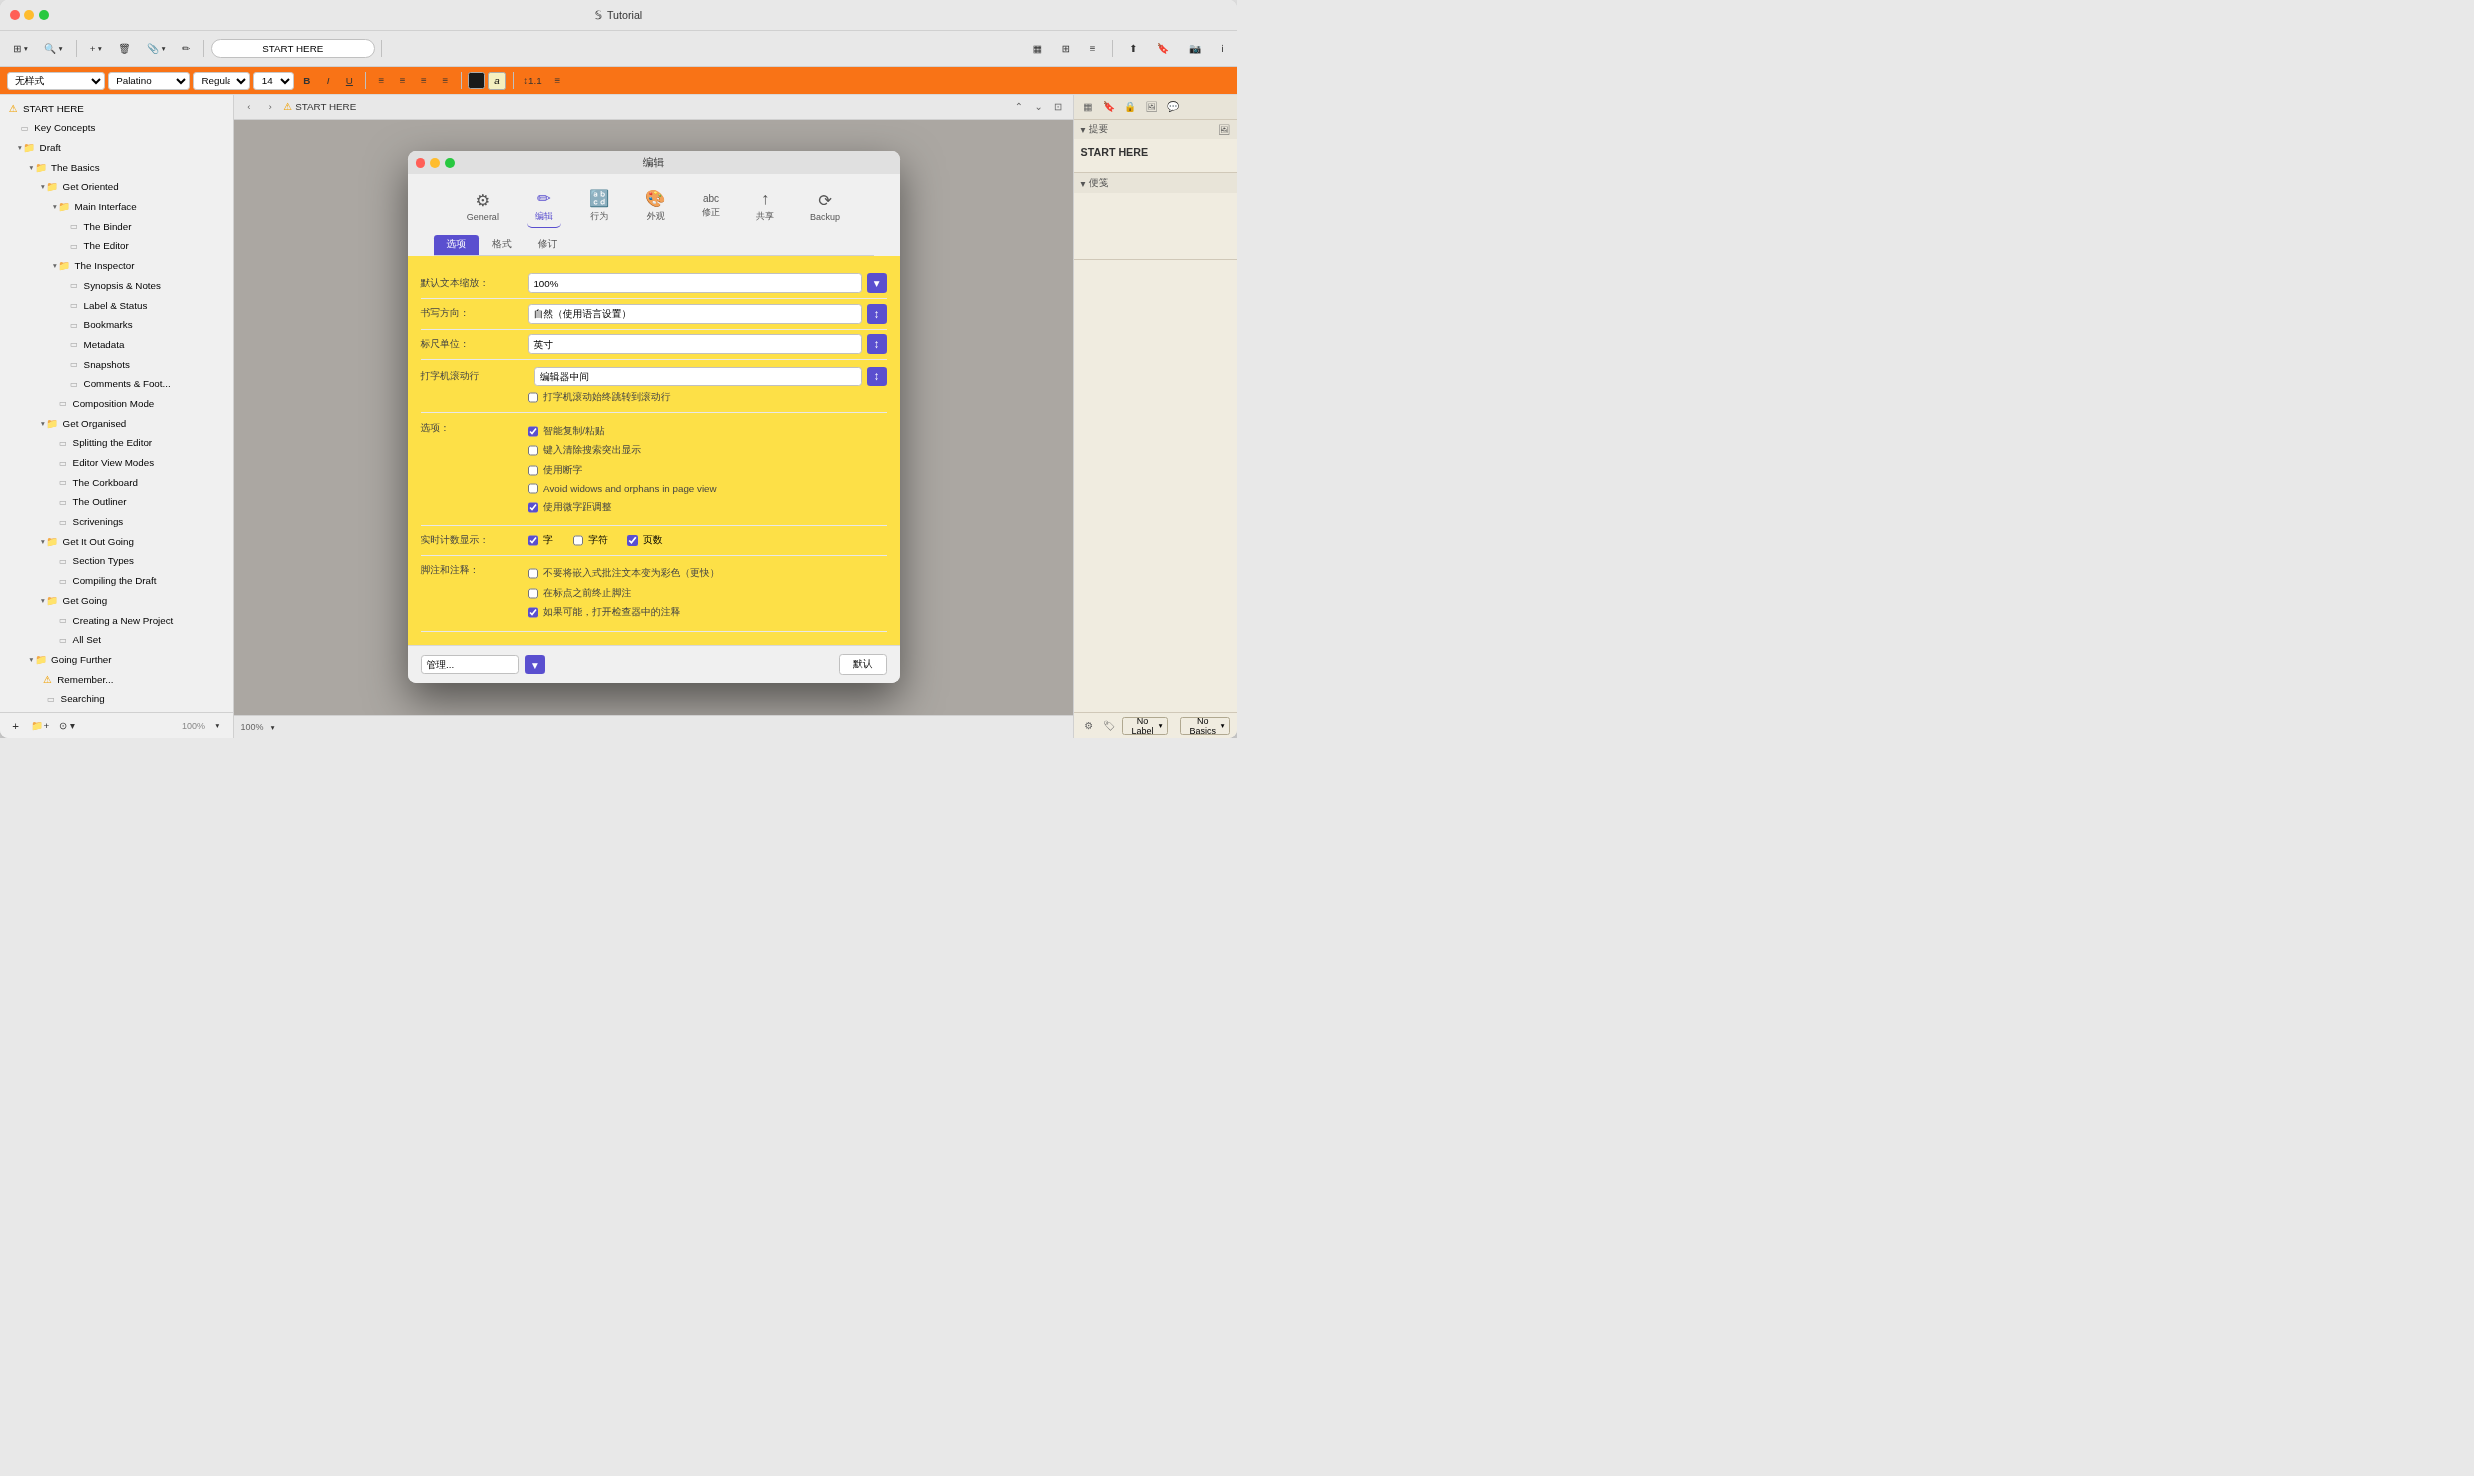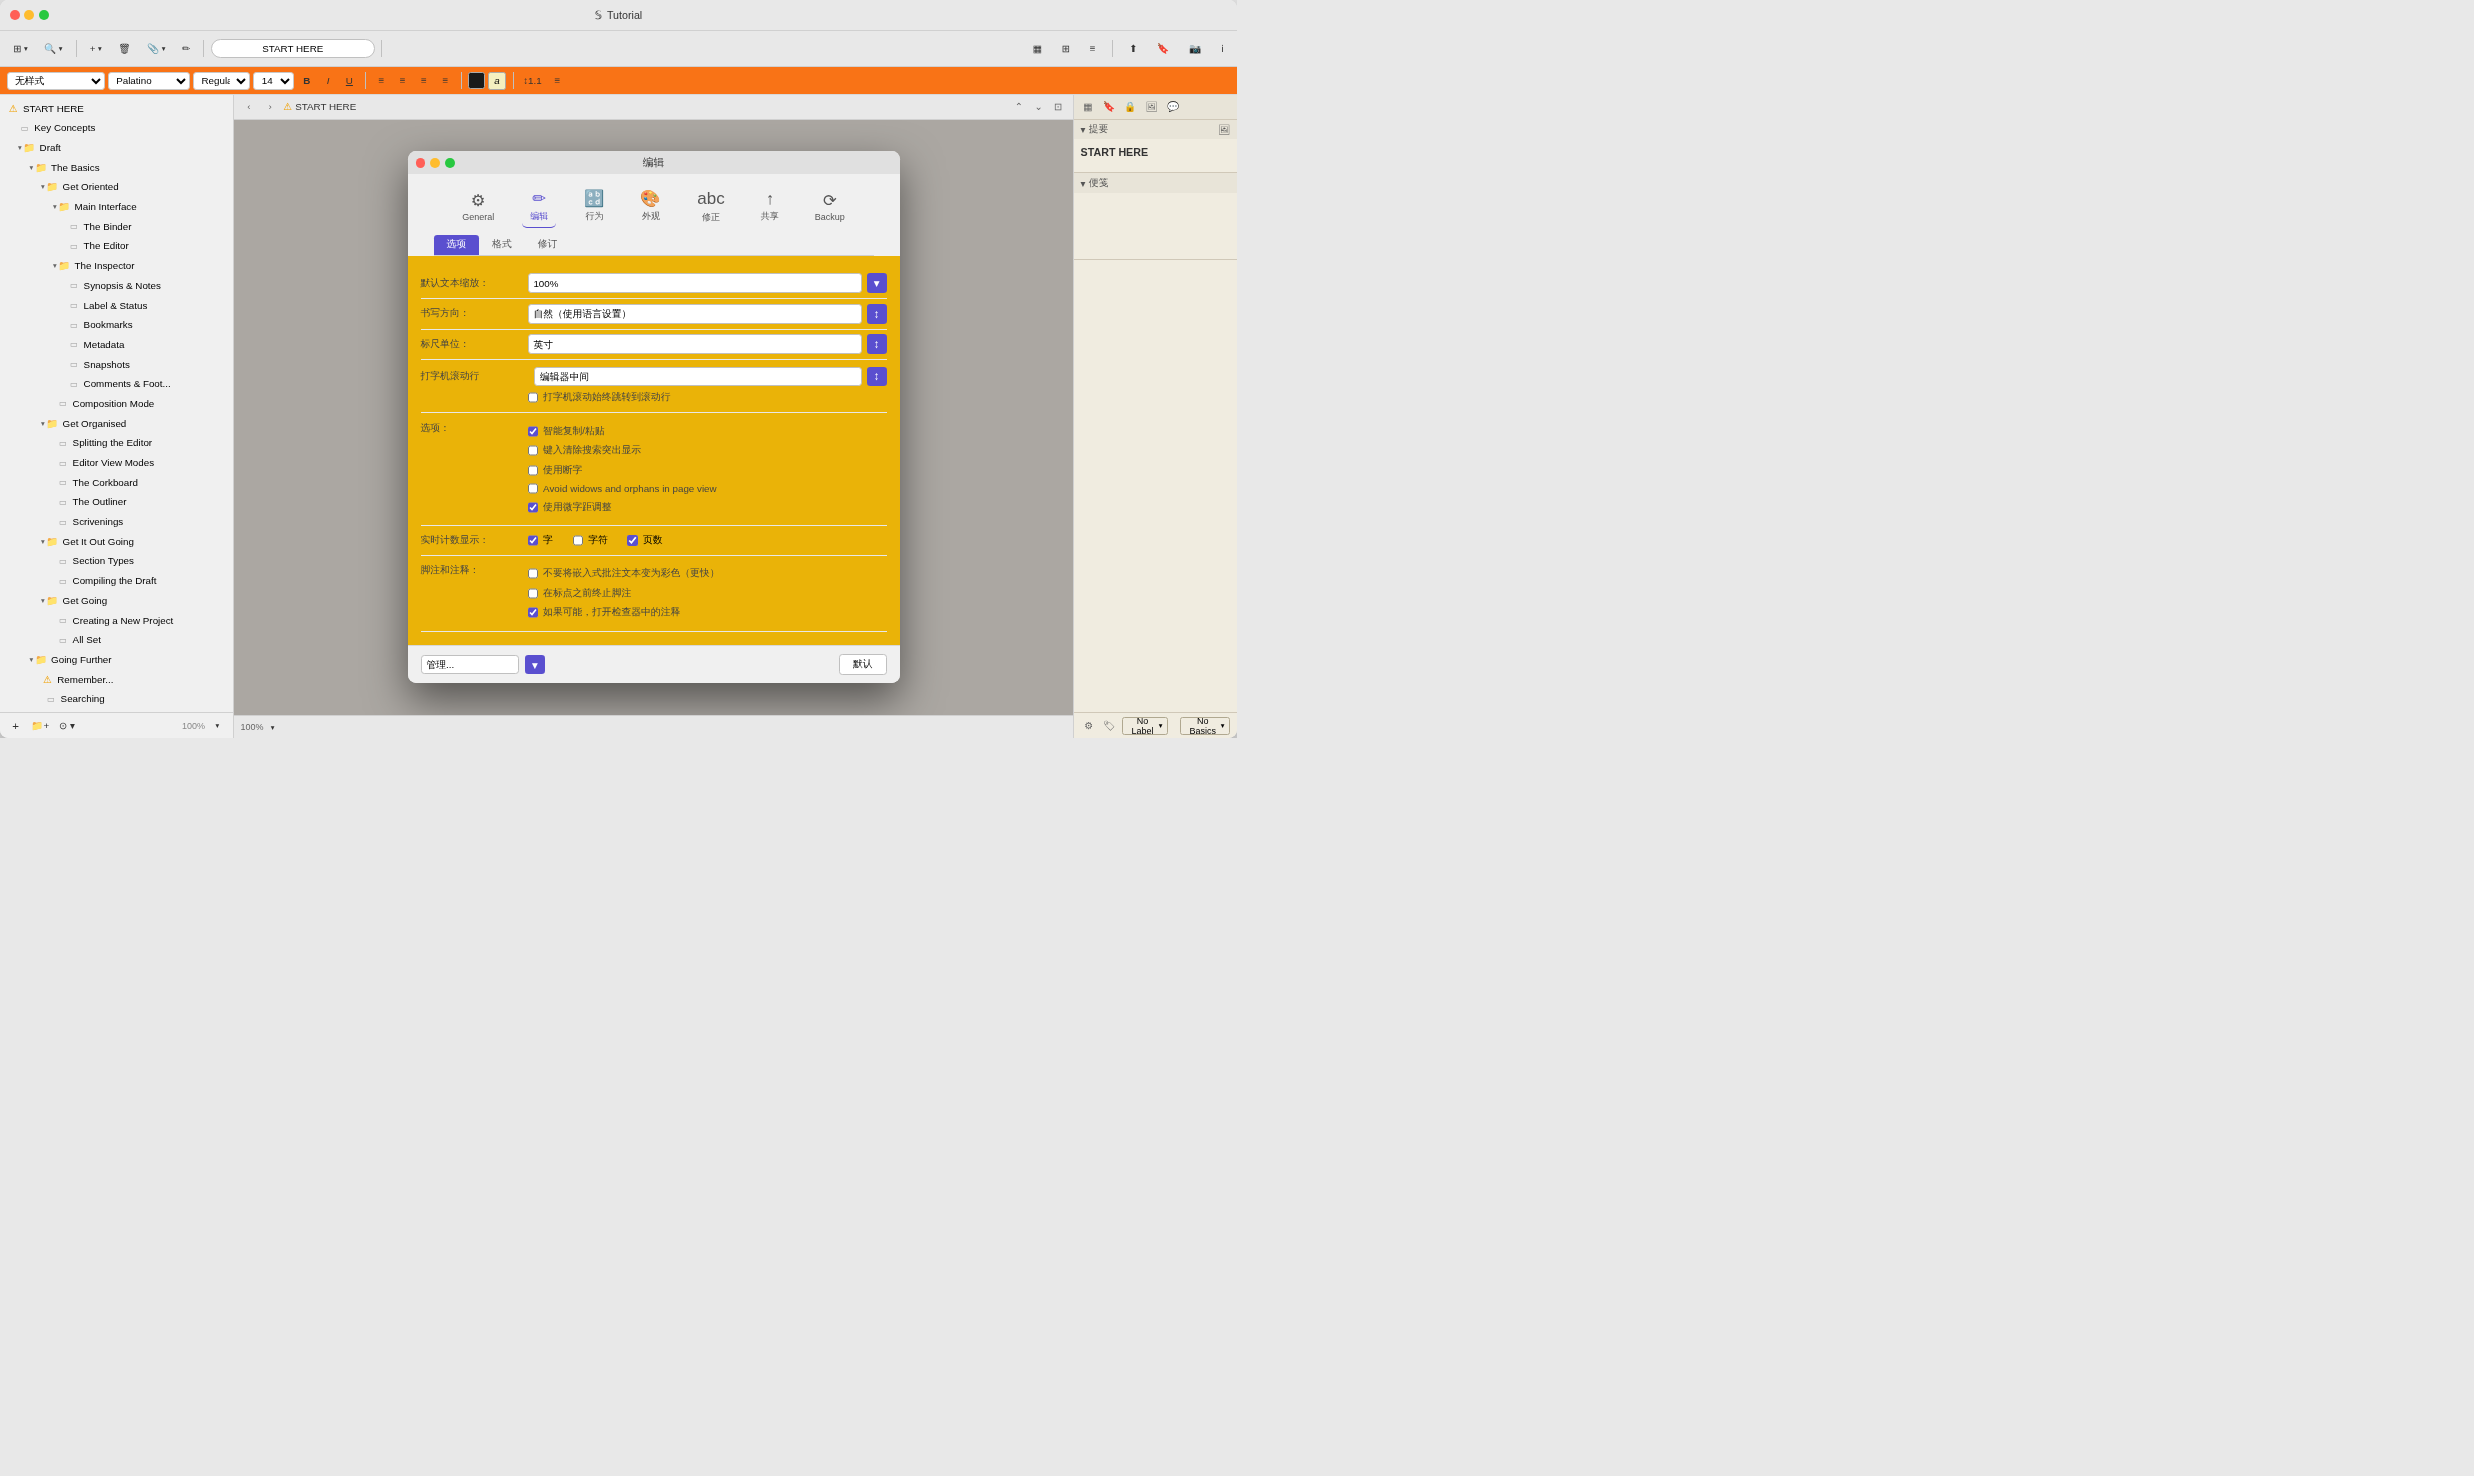--- a/index.html
+++ b/index.html
@@ -432,21 +432,21 @@
       color: #555;
     }
     .modal-content-tab.active {
       background: #5a4fcf;
       color: white;
     }
 
     
     .modal-body {
       padding: 13px;
-      background: #eab308;
+      background: #fde047;
     }
     .form-row {
       display: flex;
       align-items: center;
       padding: 4.9px 0;
       border-bottom: 0.8px solid #e8e8e8;
       min-height: 29.5px;
     }
     .form-label {
       width: 107px;
@@ -889,21 +889,21 @@
                 </div>
                 <div class="modal-tab-icon">
                   <span class="tab-icon-img">🔡</span>
                   <span>行为</span>
                 </div>
                 <div class="modal-tab-icon">
                   <span class="tab-icon-img">🎨</span>
                   <span>外观</span>
                 </div>
                 <div class="modal-tab-icon">
-                  <span class="tab-icon-img" style="font-style:normal; font-size:17px;">abc</span>
+                  <span class="tab-icon-img" style="font-style:normal; font-size:10px;">abc</span>
                   <span>修正</span>
                 </div>
                 <div class="modal-tab-icon">
                   <span class="tab-icon-img">↑</span>
                   <span>共享</span>
                 </div>
                 <div class="modal-tab-icon">
                   <span class="tab-icon-img">⟳</span>
                   <span>Backup</span>
                 </div>

